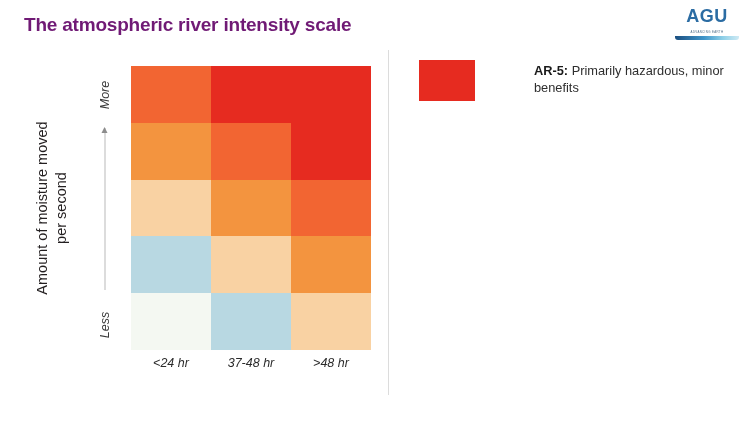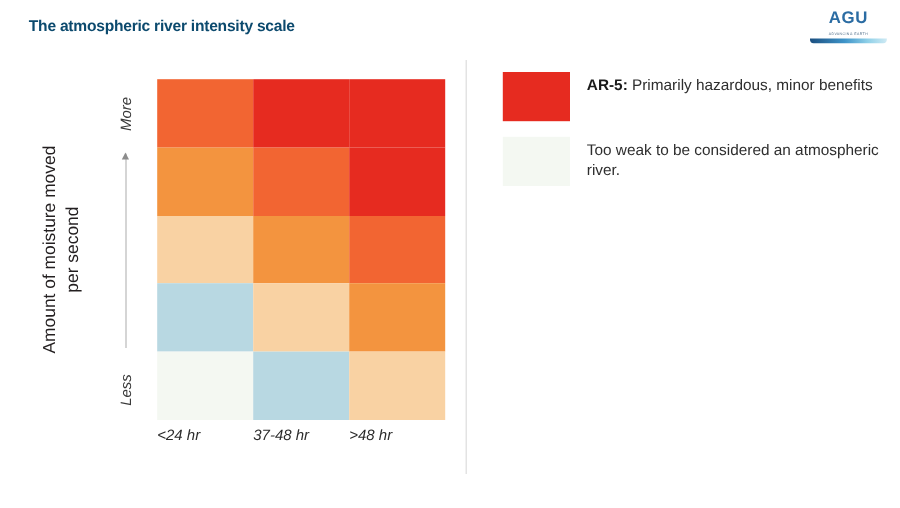--- a/index.html
+++ b/index.html
@@ -12,37 +12,37 @@
     color: #231f20;
     overflow: hidden;
     position: relative;
   }
 
   
   #page-title {
     position: absolute;
     left: 24px;
     top: 14px;
-    font-size: 13px;
+    font-size: 19px;
     font-weight: bold;
     letter-spacing: -0.2px;
-    color: #0c4a6e;
+    color: #701a75;
     white-space: nowrap;
   }
 
   #agu-logo {
     position: absolute;
     right: 12px;
     top: 7px;
     width: 62px;
     text-align: center;
     line-height: 1;
   }
   #agu-logo .agu-mark {
-    font-size: 14px;
+    font-size: 18px;
     font-weight: bold;
     letter-spacing: 0.5px;
     color: #2b6ca3;
     position: relative;
     display: inline-block;
     padding-bottom: 2px;
   }
   #agu-logo .agu-swoosh {
     position: absolute;
     left: -1px;
@@ -147,20 +147,21 @@
   
   #x-tick-row {
     position: absolute;
     left: 131px;
     top: 356px;
     width: 240px;
     display: grid;
     grid-template-columns: repeat(3, 1fr);
   }
   #x-tick-row .x-tick {
+    text-align: center;
     font-size: 12.5px;
     font-style: italic;
     color: #2b2b2b;
     white-space: nowrap;
   }
 
   #x-axis-title {
     position: absolute;
     left: 131px;
     top: 386px;
@@ -185,20 +186,21 @@
   #legend {
     position: absolute;
     left: 419px;
     top: 60px;
     width: 318px;
   }
   .legend-item {
     display: flex;
     align-items: flex-start;
     margin-bottom: 13px;
+    gap: 45px;
   }
   .legend-swatch {
     flex: 0 0 auto;
     width: 56px;
     height: 41px;
     margin-right: 14px;
   }
   .legend-text {
     font-size: 12.8px;
     line-height: 1.33;
@@ -263,17 +265,13 @@
 
 </div>
 
 <div id="divider"></div>
 
 <div id="legend">
     <div class="legend-item">
       <div class="legend-swatch" style="background: rgb(230, 43, 32);"></div>
       <div class="legend-text"><span class="legend-code">AR-5:</span><span> Primarily hazardous, minor benefits</span></div>
     </div>
-    <div class="legend-item">
-      <div class="legend-swatch" style="background: rgb(244, 248, 242);"></div>
-      <div class="legend-text"><span>Too weak to be considered an atmospheric river.</span></div>
-    </div>
   </div>
 
 </body></html>

